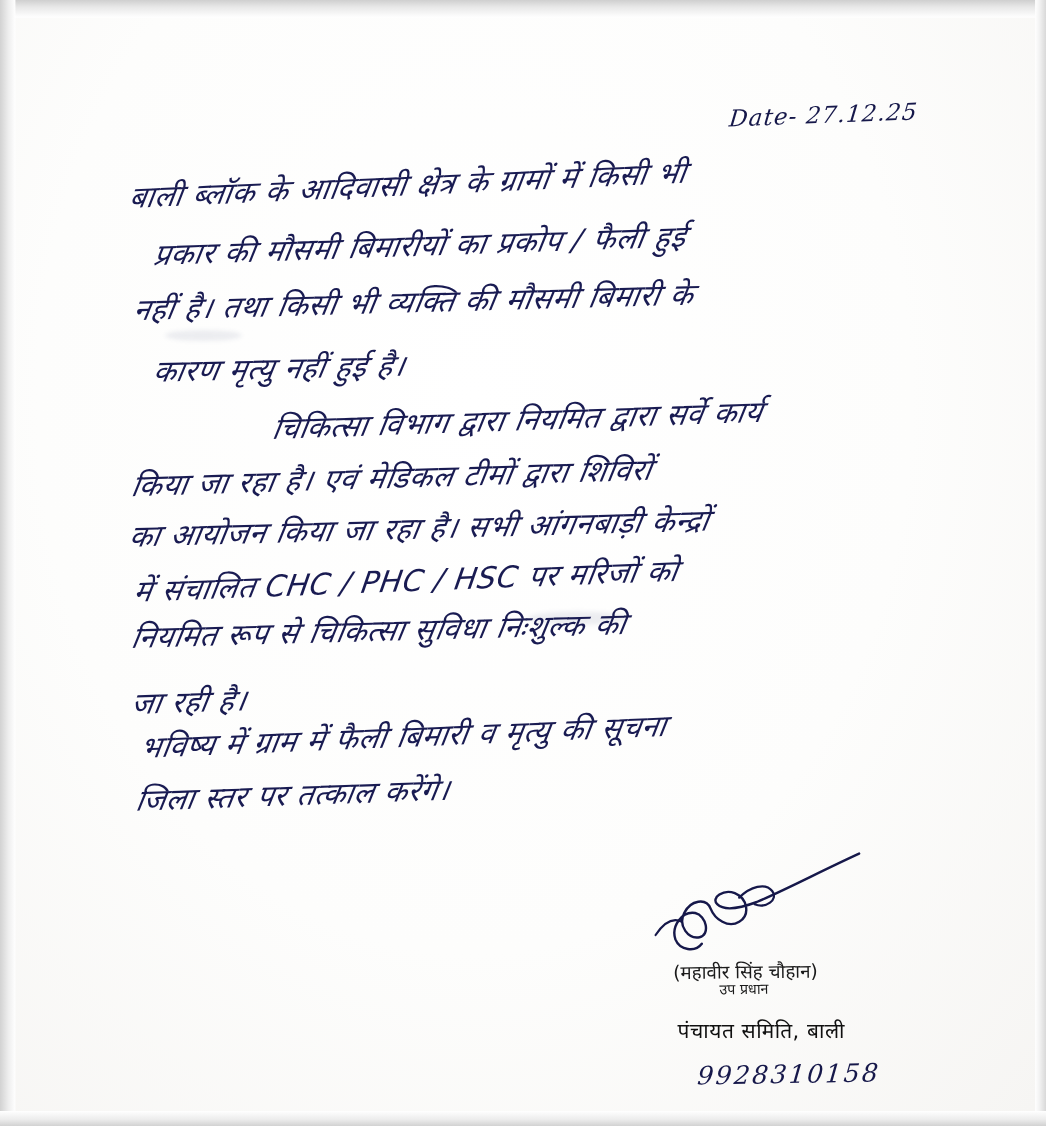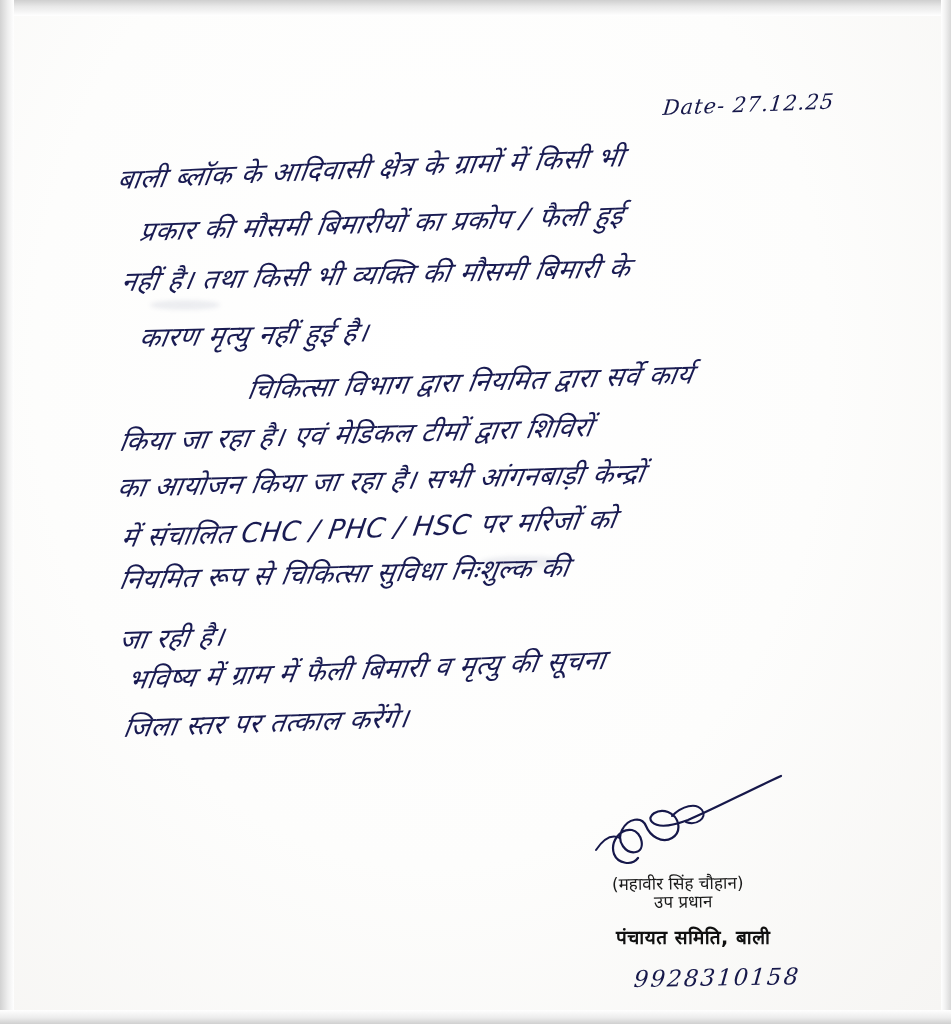--- a/index.html
+++ b/index.html
@@ -104,32 +104,32 @@
     top: 872px;
     left: 612px;
     font-size: 17px;
     color: #1b1b1b;
     font-family: "DejaVu Sans", sans-serif;
     transform: rotate(-0.6deg);
   }
   .sig-desig {
     top: 890px;
     left: 654px;
-    font-size: 17px;
+    font-size: 13px;
     color: #1b1b1b;
     font-family: "DejaVu Sans", sans-serif;
     transform: rotate(-0.8deg);
   }
   .sig-office {
     top: 924px;
     left: 616px;
     font-size: 19px;
     color: #101010;
     font-family: "DejaVu Sans", sans-serif;
-    font-weight: bold;
+    font-weight: normal;
     letter-spacing: 0.5px;
   }
   .sig-phone {
     top: 966px;
     left: 634px;
     font-size: 23px;
     color: #16184a;
     font-family: "DejaVu Serif", serif;
     font-style: italic;
     letter-spacing: 2px;

